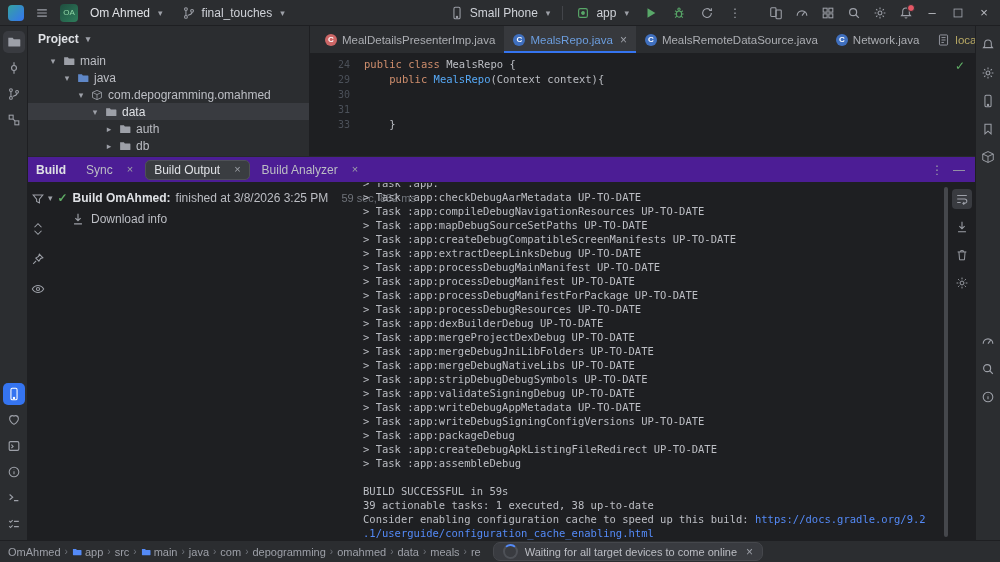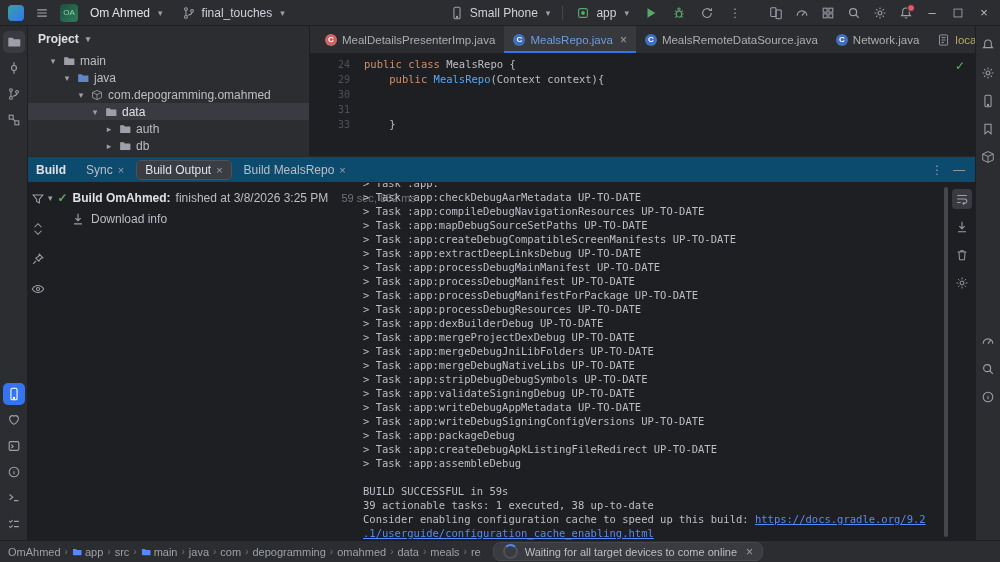--- a/index.html
+++ b/index.html
@@ -62,42 +62,42 @@
   .etab .closex{color:#9da0a8;font-size:12px;margin-left:2px}
   #code-area{flex:1;padding-top:3px;font-family:"DejaVu Sans Mono",monospace;font-size:10.5px;line-height:15px;overflow:hidden}
   .code-row{display:flex;white-space:pre}
   .lnum{width:40px;text-align:right;padding-right:14px;color:#4b5059;flex:0 0 auto;font-size:10px}
   .tok-kw{color:#cf8e6d}.tok-plain{color:#bcbec4}.tok-field{color:#c77dba}.tok-method{color:#56a8f5}
   .tok-hl{color:#d5d8dd;background:#4d5160;border-radius:2px}
   #inspections{position:absolute;right:10px;top:33px;color:#5fad65;font-size:12px}
 
   
   #build{flex:1;background:#1e1f22;display:flex;flex-direction:column;border-top:1px solid #26282b;min-height:0}
-  #build-header{height:26px;background:#0c4a6e;display:flex;align-items:center;padding:0 8px;gap:4px;flex:0 0 auto;border-bottom:1px solid #1e1f22;box-sizing:border-box}
+  #build-header{height:26px;background:#4c1d95;display:flex;align-items:center;padding:0 8px;gap:4px;flex:0 0 auto;border-bottom:1px solid #1e1f22;box-sizing:border-box}
   #build-title{font-weight:bold;color:#dfe1e5;margin-right:8px}
-  .btab{display:flex;align-items:center;gap:5px;padding:2px 8px;border-radius:5px;color:#bcbec4;white-space:nowrap}
+  .btab{display:flex;gap:14px;padding:2px 8px;border-radius:5px;color:#bcbec4;white-space:nowrap}
   .btab.active{background:#3a3d41;border:1px solid #4e5157;color:#dfe1e5}
   .btab .closex{color:#9da0a8;font-size:11px}
   #build-header-right{margin-left:auto;display:flex;gap:6px;align-items:center;color:#9da0a8}
   #build-body{flex:1;display:flex;min-height:0}
   #build-left{width:327px;flex:0 0 auto;display:flex}
   #build-vtoolbar{width:28px;display:flex;flex-direction:column;align-items:center;padding-top:6px;gap:10px}
   #build-status{padding-top:8px;font-size:12px}
   .bstat-row1{display:flex;align-items:center;gap:5px;white-space:nowrap}
   .chev-dim{color:#9da0a8;font-size:9px}
   .ok{color:#5fad65;font-weight:bold}
   .b-label{color:#dfe1e5;font-weight:bold}
   .b-res{color:#bcbec4}
   .b-dur{color:#6f737a;margin-left:8px;font-size:11px}
   .bstat-row2{display:flex;align-items:center;gap:5px;margin:6px 0 0 22px;color:#bcbec4}
 
   #console-wrap{flex:1;overflow:hidden;position:relative}
   #console-output{margin-top:-7px;padding-left:8px;font-family:"DejaVu Sans Mono",monospace;font-size:10.5px;line-height:14px;white-space:pre}
   .console-line .plain{color:#bcbec4}
-  .console-line .link{color:#548af7;text-decoration:underline}
+  .console-line .link{color:#548af7;}
   #console-scrollbar{position:absolute;right:1px;top:4px;width:4px;height:350px;background:#45474c;border-radius:2px}
   #console-vtoolbar{width:26px;flex:0 0 auto;display:flex;flex-direction:column;align-items:center;padding-top:6px;gap:8px}
   .ct-btn{width:20px;height:20px;border-radius:4px;display:flex;align-items:center;justify-content:center;color:#9da0a8}
   .ct-btn.active{background:#393b40;color:#dfe1e5}
 
   
   #statusbar{position:absolute;left:0;bottom:0;width:1000px;height:22px;background:#2b2d30;border-top:1px solid #1e1f22;
              box-sizing:border-box;display:flex;align-items:center;padding:0 8px;font-size:11px;color:#9da0a8}
   #crumbs{display:flex;gap:4px;white-space:nowrap;overflow:hidden}
   .crumb{display:flex;align-items:center;gap:3px;color:#9da0a8}
@@ -521,21 +521,21 @@
       <span id="build-tabs" style="display:flex;gap:4px;align-items:center">
           <span class="btab">
             <span>Sync</span>
             <span class="closex">×</span>
           </span>
           <span class="btab active">
             <span>Build Output</span>
             <span class="closex">×</span>
           </span>
           <span class="btab">
-            <span>Build MealsRepo</span>
+            <span>Build Analyzer</span>
             <span class="closex">×</span>
           </span>
         </span>
       <span id="build-header-right">
         <span class="icn">⋮</span>
         <span class="icn">—</span>
       </span>
     </div>
     <div id="build-body">
       <div id="build-left">

